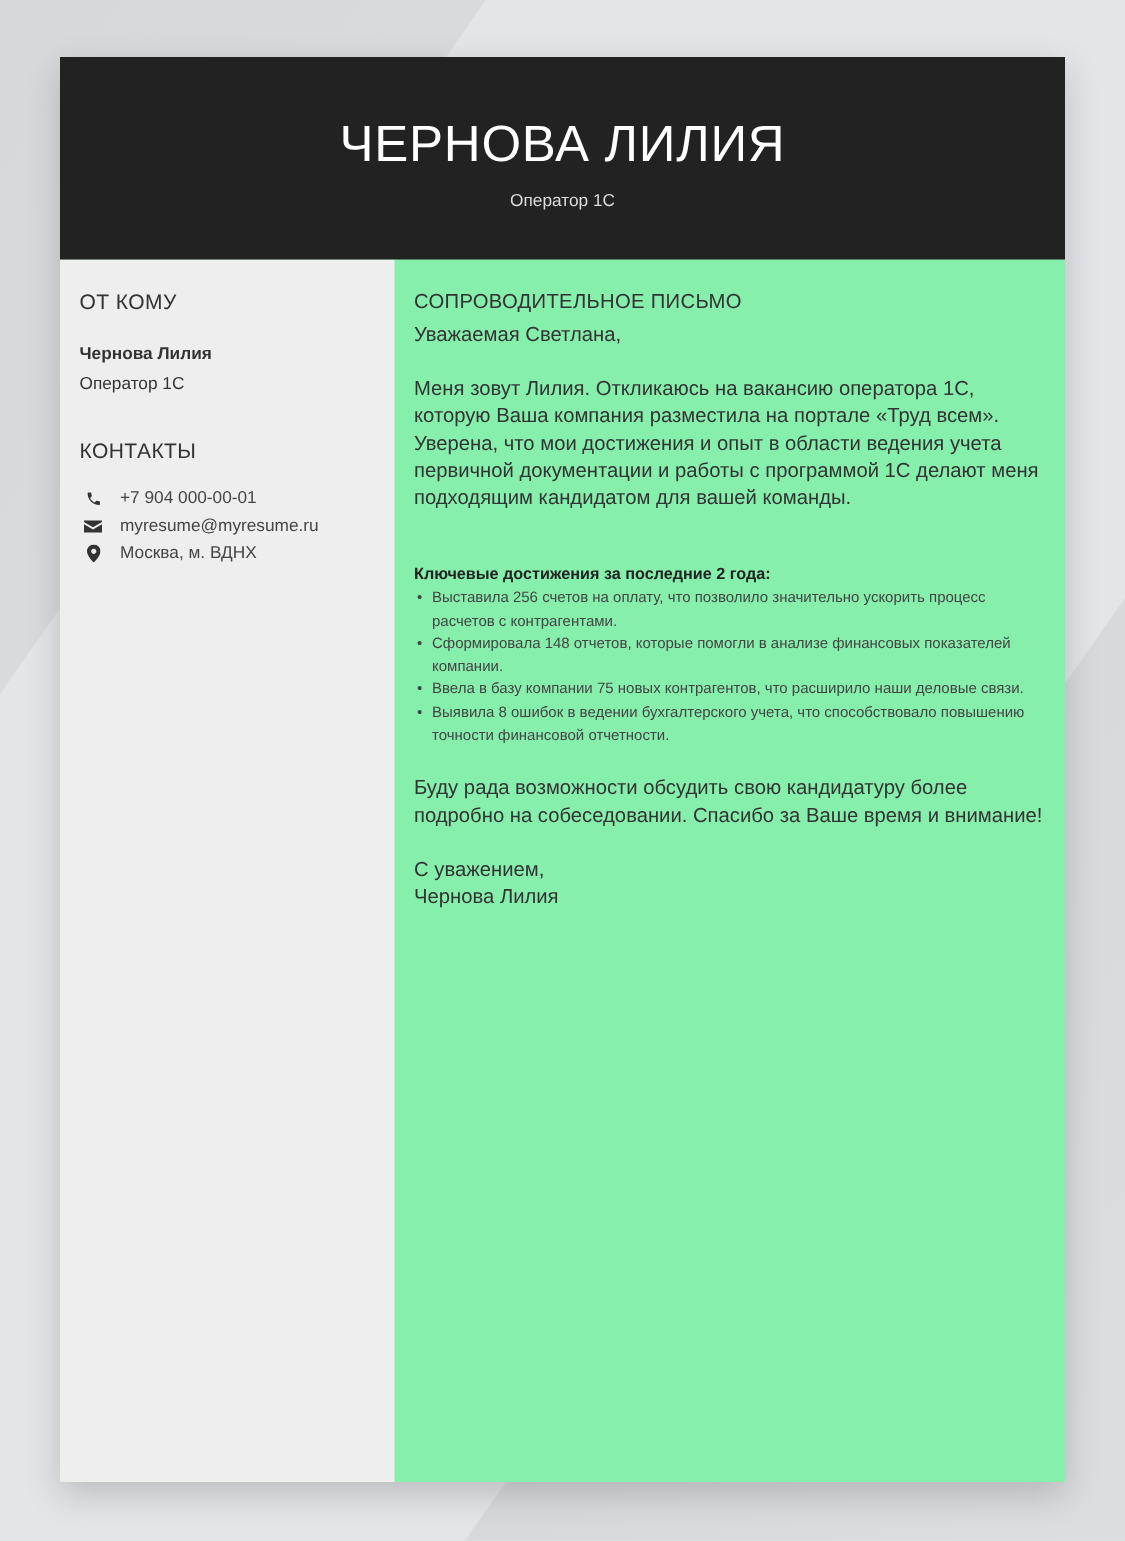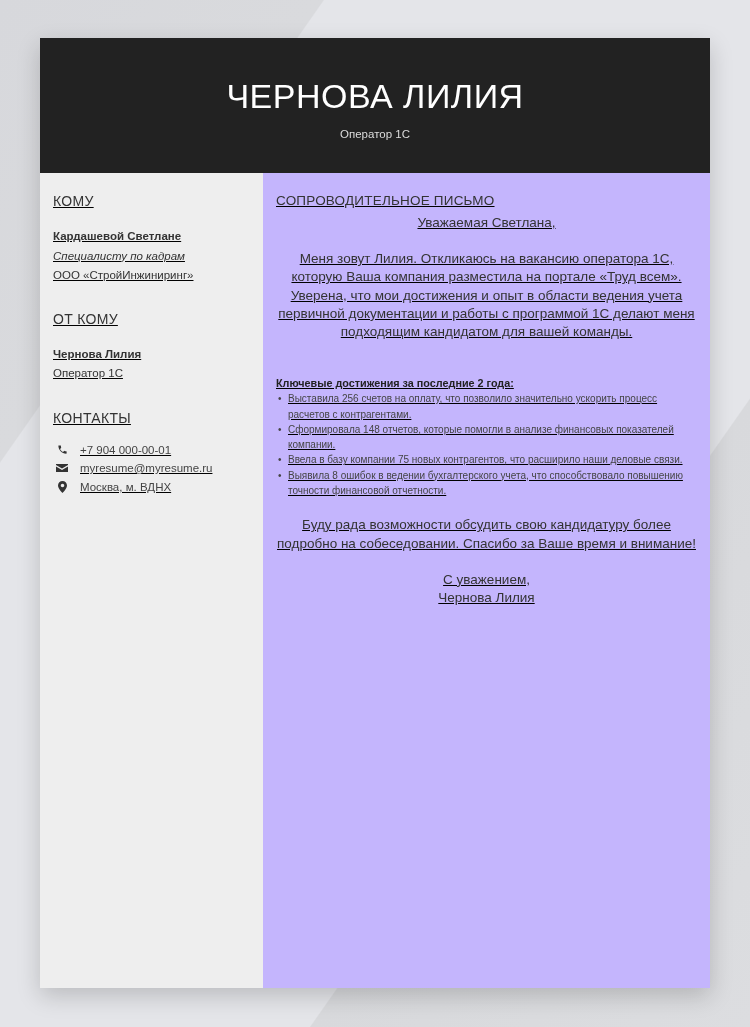--- a/index.html
+++ b/index.html
@@ -6,23 +6,22 @@
     html, body { width: 750px; height: 1027px; overflow: hidden; }
     body {
       font-family: "Liberation Sans", "DejaVu Sans", sans-serif;
       background: linear-gradient(125deg, #d7d8dc 0%, #d9dadd 22%, #e4e5e9 22.1%, #e4e5e9 70%, #d8d9dc 70.1%, #dcdde0 100%);
       position: relative;
     }
     .page {
       position: absolute;
       left: 40px; top: 38px;
       width: 670px; height: 950px;
-      background: #c4b5fd;
+      background: #86efac;
       box-shadow: 0 8px 22px rgba(0,0,0,0.18);
-      text-decoration: underline;
     }
     .header {
       height: 135px;
       background: #222222;
       color: #fff;
       text-align: center;
       position: relative;
     }
     .header .name {
       position: absolute; left: 0; right: 0; top: 39px;
@@ -43,44 +42,38 @@
       margin-bottom: 18px;
     }
     .sidebar .line { font-size: 11.5px; color: #333; height: 19.5px; line-height: 19.5px; }
     .sidebar .bold { font-weight: 700; }
     .sidebar .italic { font-style: italic; }
     .sidebar .block { margin-bottom: 25px; }
     .contact { display: flex; align-items: flex-start; height: 18.5px; font-size: 11.5px; color: #444; }
     .contact .ic { width: 12px; height: 12px; margin: 0 12px 0 3px; display: inline-flex; align-items: center; justify-content: center; }
     .main { flex: 1; padding: 20px 13px 0 13px; color: #333; }
     .main h2 { font-size: 13.5px; font-weight: 400; letter-spacing: 0.2px; color: #333; margin-bottom: 6px; }
-    .main p { font-size: 13.5px; line-height: 18.2px; color: #333; text-align: center; }
+    .main p { font-size: 13.5px; line-height: 18.2px; color: #333; }
     .main .gap { height: 18px; }
     .main .ach-title { font-size: 10.8px; font-weight: 700; color: #222; margin-top: 0; margin-bottom: 2px; }
     .main ul { list-style: none; font-size: 10px; color: #444; line-height: 15.3px; }
     .main ul li { position: relative; padding-left: 12px; }
     .main ul li::before { content: "•"; position: absolute; left: 2px; top: 0; }
   </style>
 </head>
 <body>
 
 <div class="page">
   <div class="header">
     <div class="name">ЧЕРНОВА ЛИЛИЯ</div>
     <div class="position">Оператор 1С</div>
   </div>
 
   <div class="body">
     <aside class="sidebar">
-      <div class="block">
-        <h3>КОМУ</h3>
-        <div class="line bold">Кардашевой Светлане</div>
-        <div class="line italic">Специалисту по кадрам</div>
-        <div class="line">ООО «СтройИнжиниринг»</div>
-      </div>
 
       <div class="block" style="margin-bottom:26px;">
         <h3>ОТ КОМУ</h3>
         <div class="line bold">Чернова Лилия</div>
         <div class="line">Оператор 1С</div>
       </div>
 
       <div class="block">
         <h3>КОНТАКТЫ</h3>
         <div class="contact">

